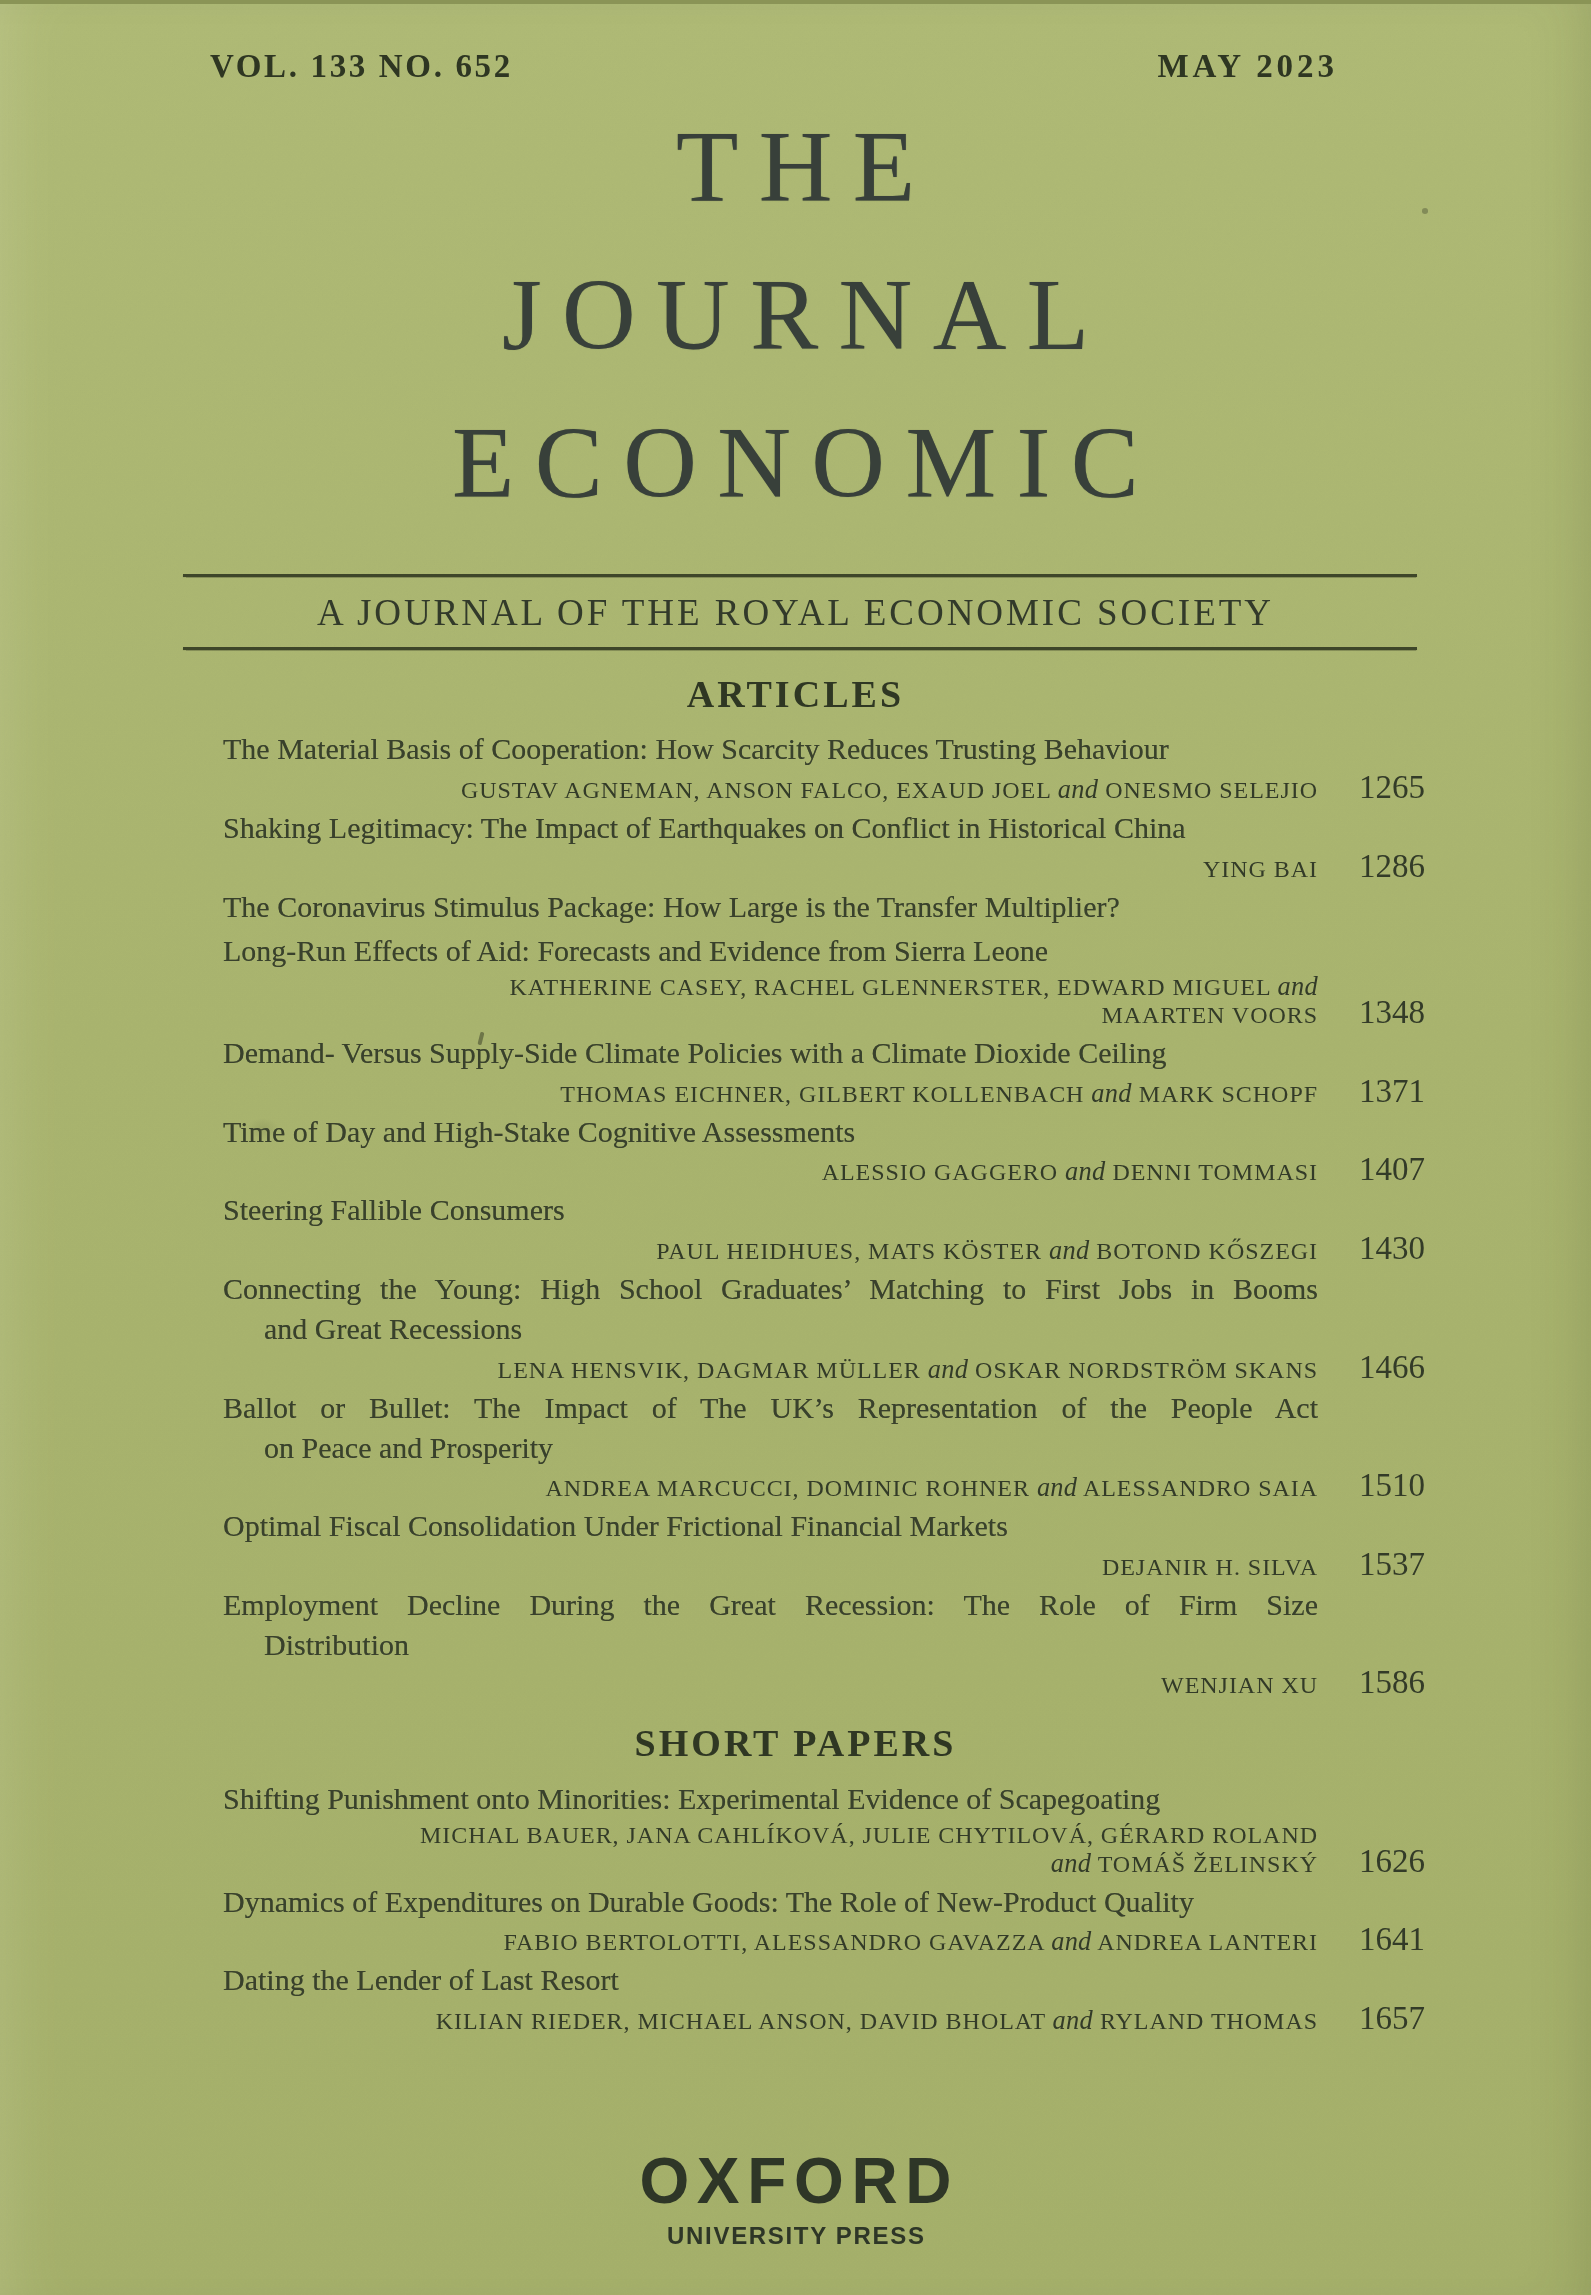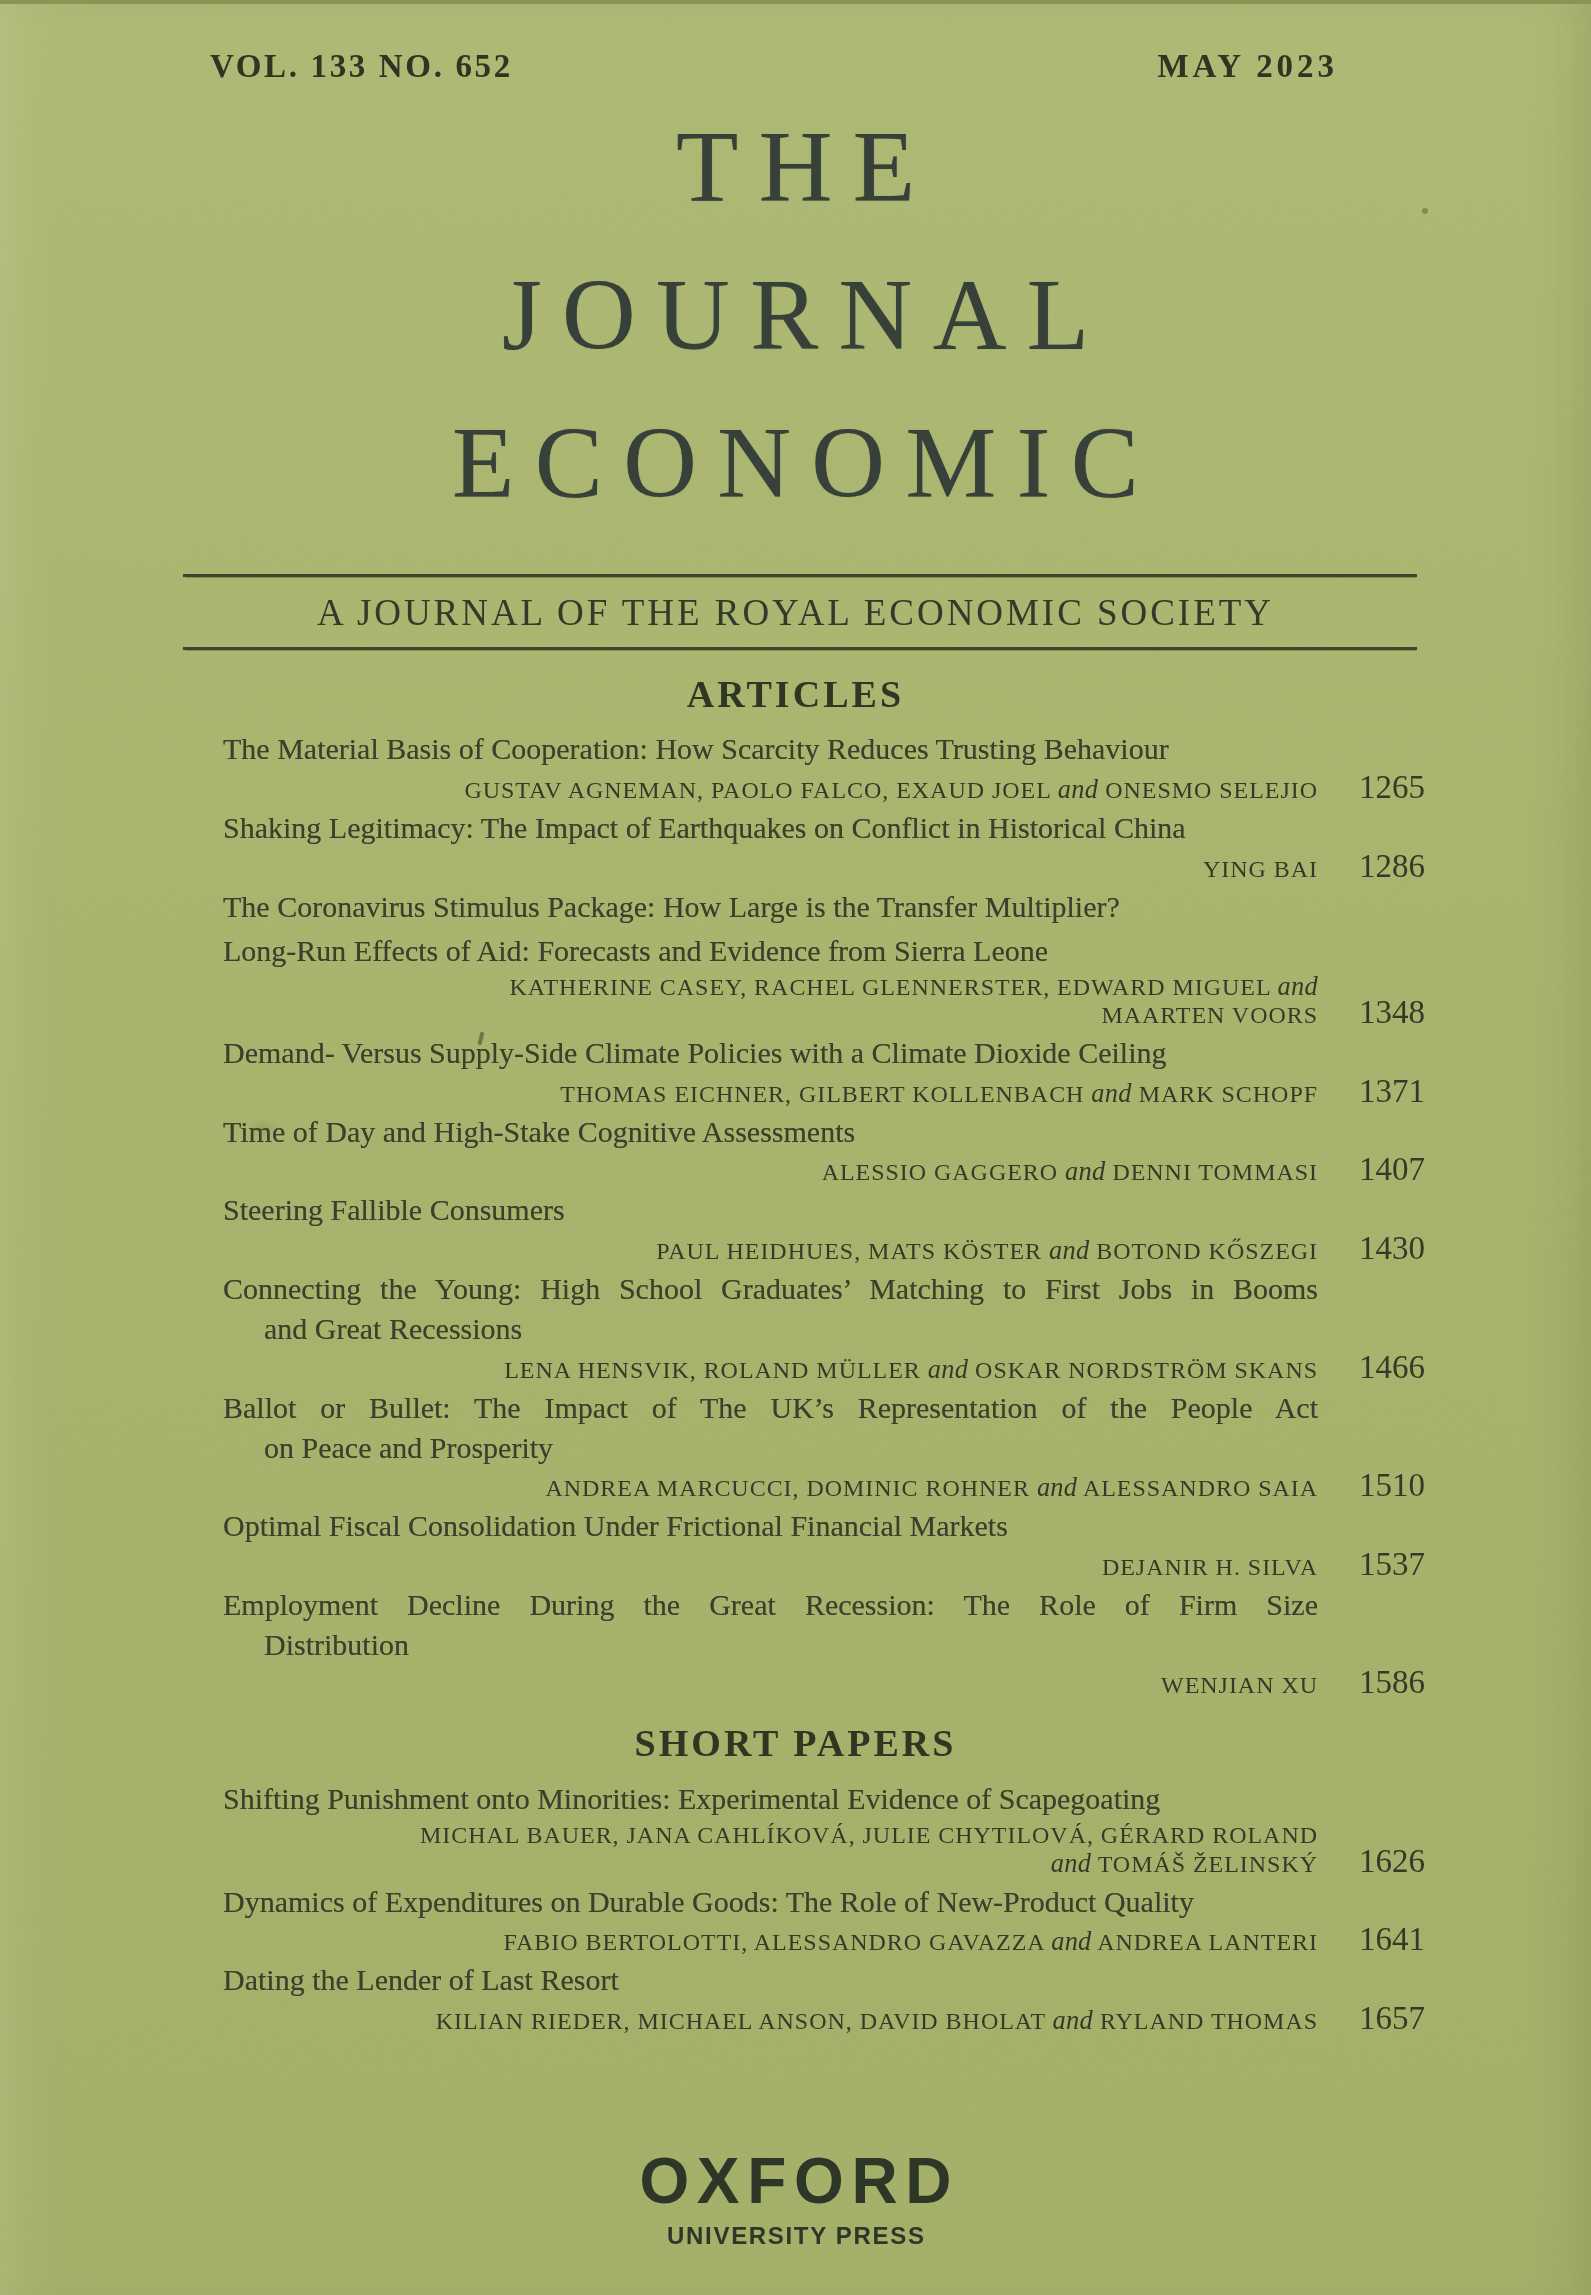--- a/index.html
+++ b/index.html
@@ -90,21 +90,21 @@
   <main id="sections">
   <section class="toc-section">
     <h2 class="section-heading">ARTICLES</h2>
     <div class="entries">
   <article class="entry">
     <div class="title">
               <div class="title-line">The Material Basis of Cooperation: How Scarcity Reduces Trusting Behaviour</div>
             </div>
     <div class="byline">
       <div class="authors">
-                <div class="author-line"><span>GUSTAV AGNEMAN, PAOLO FALCO, EXAUD JOEL </span><span class="and">and</span><span> ONESMO SELEJIO</span></div>
+                <div class="author-line"><span>GUSTAV AGNEMAN, ANSON FALCO, EXAUD JOEL </span><span class="and">and</span><span> ONESMO SELEJIO</span></div>
               </div>
       <div class="page-num">1265</div>
     </div>
   </article>
 
   <article class="entry">
     <div class="title">
               <div class="title-line">Shaking Legitimacy: The Impact of Earthquakes on Conflict in Historical China</div>
             </div>
     <div class="byline">
@@ -170,21 +170,21 @@
     </div>
   </article>
 
   <article class="entry">
     <div class="title">
               <div class="title-line justify">Connecting the Young: High School Graduates’ Matching to First Jobs in Booms</div>
               <div class="title-line indent">and Great Recessions</div>
             </div>
     <div class="byline">
       <div class="authors">
-                <div class="author-line"><span>LENA HENSVIK, ROLAND MÜLLER </span><span class="and">and</span><span> OSKAR NORDSTRÖM SKANS</span></div>
+                <div class="author-line"><span>LENA HENSVIK, DAGMAR MÜLLER </span><span class="and">and</span><span> OSKAR NORDSTRÖM SKANS</span></div>
               </div>
       <div class="page-num">1466</div>
     </div>
   </article>
 
   <article class="entry">
     <div class="title">
               <div class="title-line justify">Ballot or Bullet: The Impact of The UK’s Representation of the People Act</div>
               <div class="title-line indent">on Peace and Prosperity</div>
             </div>

